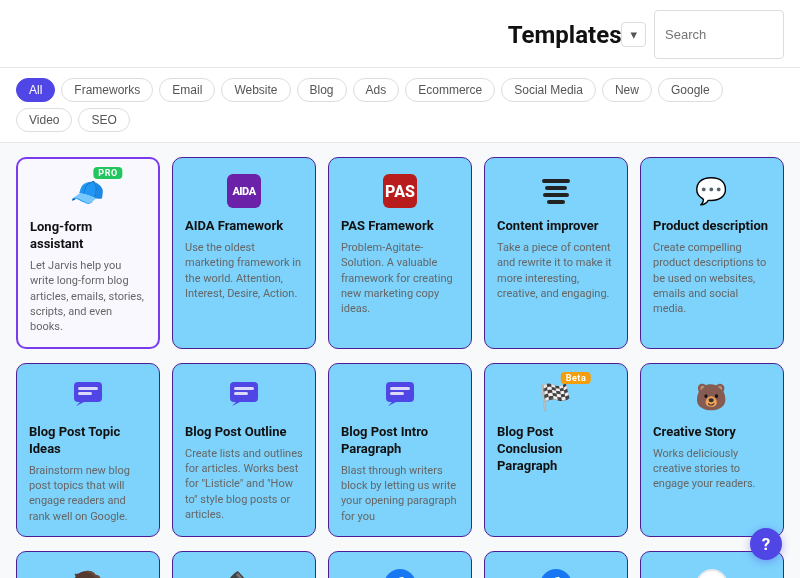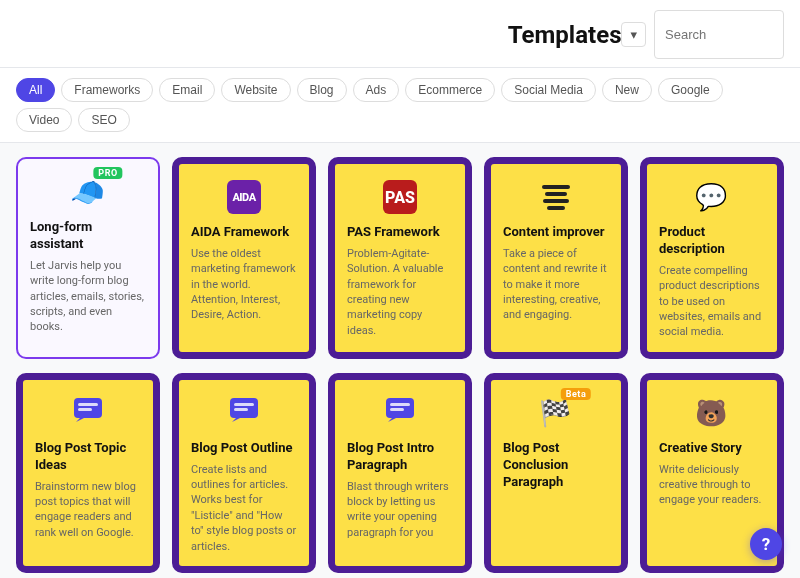--- a/index.html
+++ b/index.html
@@ -76,23 +76,23 @@
       overflow-y: auto;
       height: calc(578px - 36px - 45px);
     }
     .cards-grid {
       display: grid;
       grid-template-columns: repeat(5, 1fr);
       gap: 12px;
       margin-bottom: 14px;
     }
     .card {
-      background: #fde047;
+      background: #7dd3fc;
       border-radius: 10px;
-      border: 7px solid #4c1d95;
+      border: 1px solid #4c1d95;
       padding: 14px 12px 12px 12px;
       cursor: pointer;
       transition: box-shadow 0.15s;
       position: relative;
     }
     .card.selected {
       border: 2px solid #7c3aed;
       background: #faf8ff;
     }
     .card-badge {
@@ -323,21 +323,21 @@
         <div class="card-icon">
           <span class="icon-flag">🏁</span>
         </div>
         <div class="card-title">Blog Post Conclusion Paragraph</div>
       </div>
       <div class="card">
         <div class="card-icon">
           <span class="icon-bear">🐻</span>
         </div>
         <div class="card-title">Creative Story</div>
-        <div class="card-desc">Write deliciously creative through to engage your readers.</div>
+        <div class="card-desc">Works deliciously creative stories to engage your readers.</div>
       </div>
     </div>
     <div class="cards-grid">
       <div class="card">
         <div class="card-icon">
           <span class="icon-child">🧒</span>
         </div>
       </div>
       <div class="card">
         <div class="card-icon">

